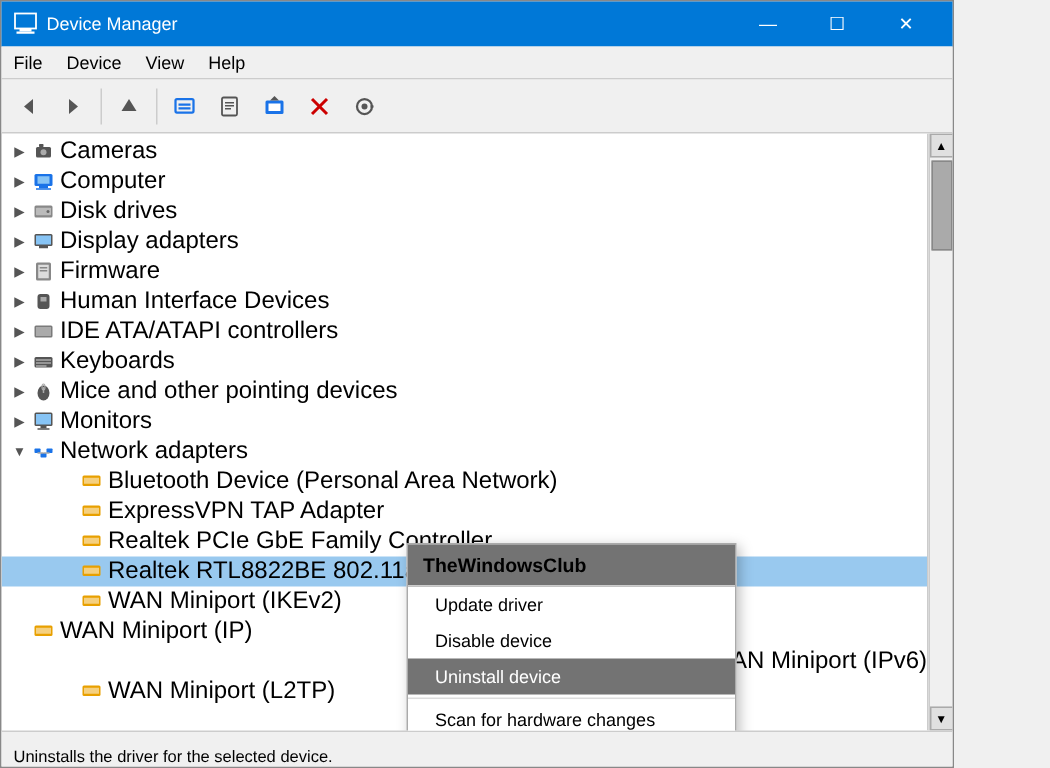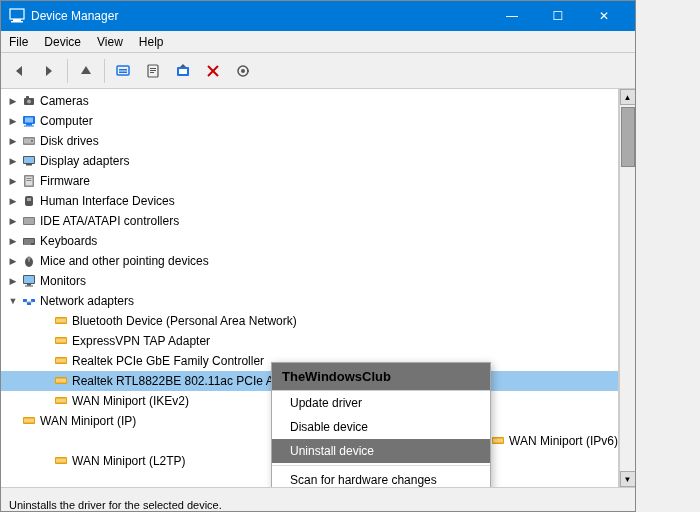--- a/index.html
+++ b/index.html
@@ -135,21 +135,21 @@
     .item-icon {
       width: 16px;
       height: 16px;
       margin-right: 3px;
       flex-shrink: 0;
       display: flex;
       align-items: center;
       justify-content: center;
       font-size: 11px;
     }
-    .item-label { font-size: 12px; }
+    .item-label { font-size: 16px; }
     
     .context-menu {
       position: absolute;
       background: white;
       border: 1px solid #aaa;
       box-shadow: 2px 2px 8px rgba(0,0,0,0.25);
       width: 220px;
       z-index: 100;
       top: 273px;
       left: 270px;

